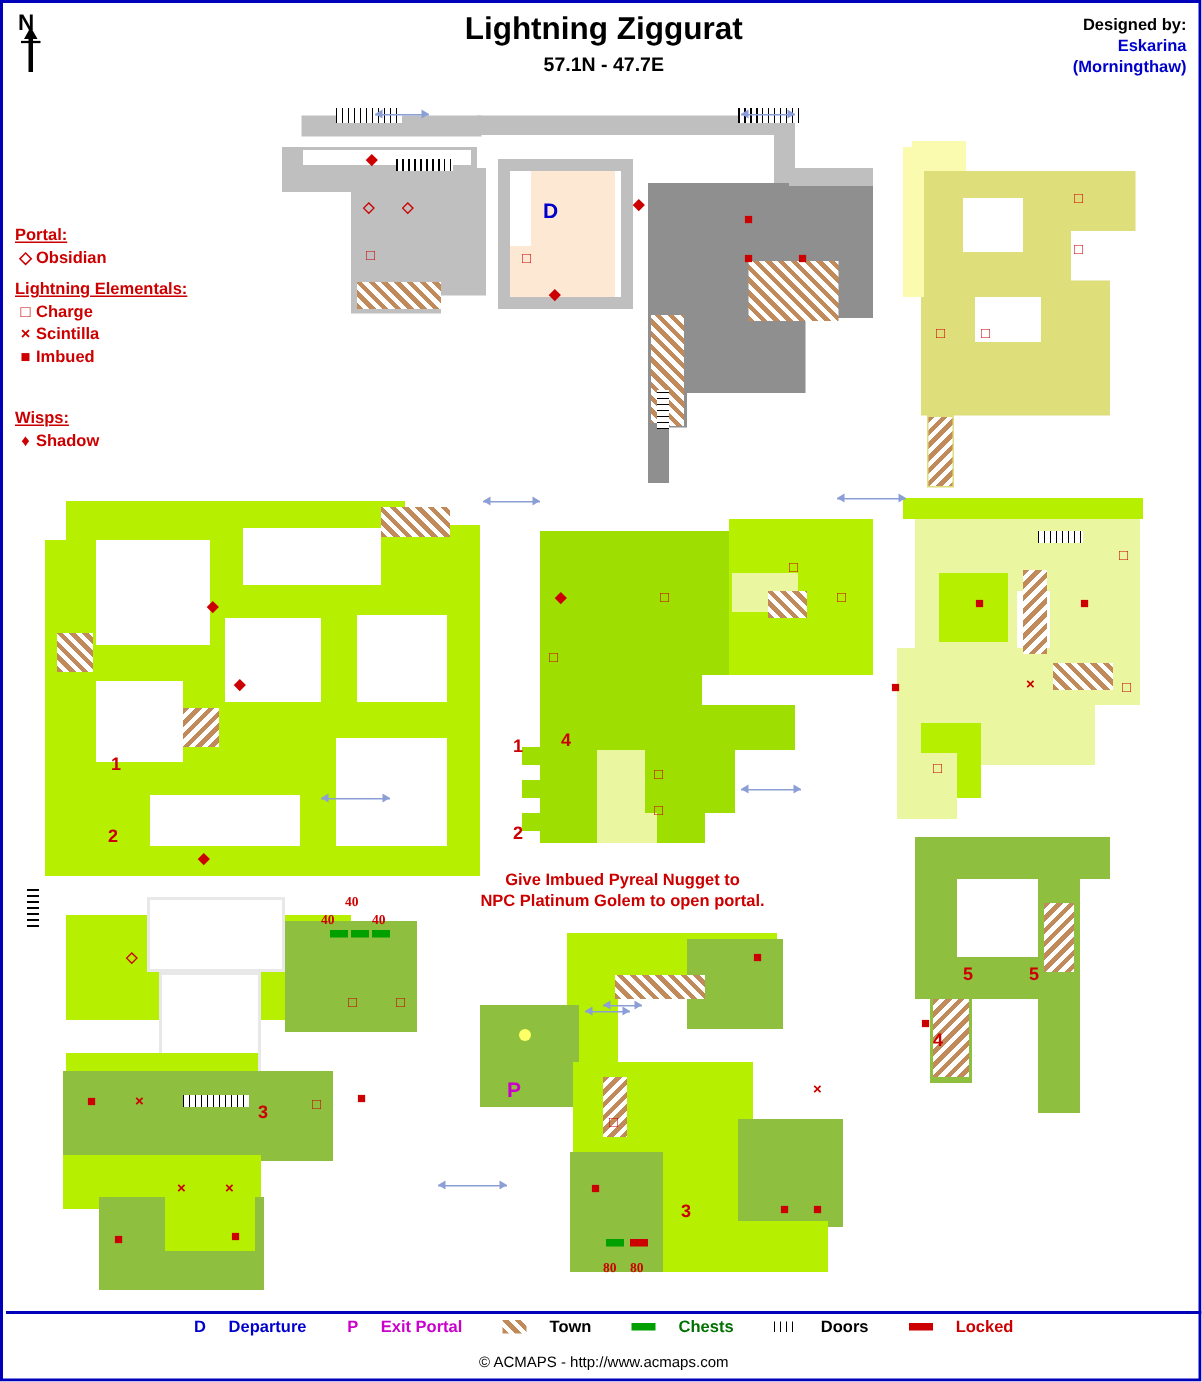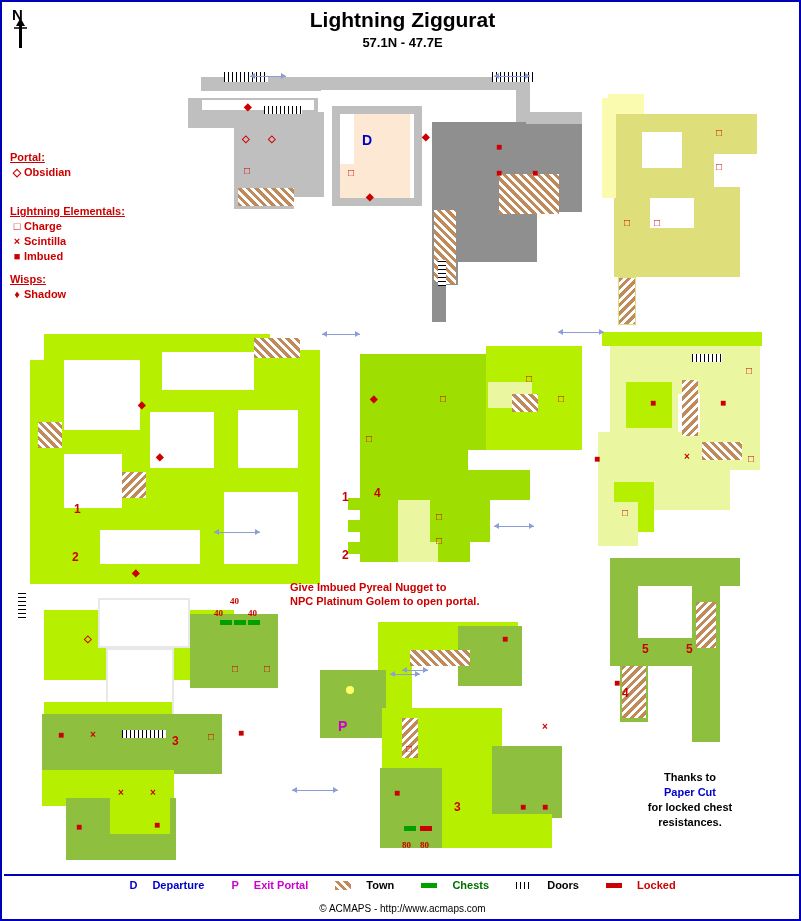--- a/index.html
+++ b/index.html
@@ -42,21 +42,21 @@
     color:#000; line-height:16px;
   }
   .info .v { color:#0000cc; }
 
   .legendblk { position:absolute; left:8px; font-size:11px; line-height:15px; }
   .legendblk .hdr { color:#cc0000; font-weight:bold; text-decoration:underline; }
   .legendblk .row { color:#cc0000; font-weight:bold; white-space:nowrap; }
   .legendblk .row .g { display:inline-block; width:14px; text-align:center; }
 
   #golems { top:148px; }
-  #elems  { top:202px; }
+  #elems  { top:184px; }
   #wisps  { top:270px; }
 
   
   .rm { position:absolute; }
   .g-lt { background:#bfbfbf; }      
   .g-dk { background:#8f8f8f; }      
   .g-tan{ background:#fde8d4; }      
   .y-lt { background:#fbfbb0; }      
   .y-md { background:#dede7a; }      
   .gr-br{ background:#b6f000; }      
@@ -99,21 +99,21 @@
   .m-x    { color:#cc0000; }
   .m-dia  { color:#cc0000; }
 
   .numlbl { position:absolute; color:#cc0000; font-weight:bold; font-size:12px; }
   .lbl-D  { position:absolute; color:#0000cc; font-weight:bold; font-size:14px; }
   .lbl-P  { position:absolute; color:#cc00cc; font-weight:bold; font-size:14px; }
   .tinynum{ position:absolute; color:#cc0000; font-weight:bold; font-size:9px;font-family:Liberation Serif, serif; }
 
   .note-red {
     position:absolute; color:#cc0000; font-weight:bold; font-size:11px;
-    line-height:14px; text-align:left;
+    line-height:14px; text-align:center;
   }
   .note-pink {
     position:absolute; color:#cc44cc; font-weight:bold; font-size:10px;
     line-height:13px;
   }
   .thanks {
     position:absolute; text-align:center; font-size:11px; font-weight:bold;
     color:#000; line-height:15px; width:160px;
   }
   .thanks .pc { color:#0000cc; }
@@ -146,20 +146,25 @@
   <svg class="compass" viewBox="0 0 34 44">
     <text x="2" y="14" font-family="Liberation Sans" font-size="15" font-weight="bold" fill="#000">N</text>
     <polygon points="12,16 12,42 9,42 9,16" fill="#000"></polygon>
     <polygon points="10.5,12 6,20 15,20" fill="#000"></polygon>
     <line x1="4" y1="22" x2="17" y2="22" stroke="#000" stroke-width="1.5"></line>
   </svg>
 
   <div class="title">Lightning Ziggurat</div>
   <div class="subtitle">57.1N - 47.7E</div>
 
+  <div class="designed">
+    <div>Designed by:</div>
+    <div class="name">Eskarina</div>
+    <div class="alt">(Morningthaw)</div>
+  </div>
 
 
   <div class="legendblk" id="golems">
     <div class="hdr">Portal:</div>
     <div class="row">
       <span class="g">◇</span><span>Obsidian</span>
     </div>
   </div>
 
   <div class="legendblk" id="elems">
@@ -379,26 +384,20 @@
   <div class="marker m-sq" style="left:500px; top:632px;">■</div>
   <div class="marker m-sq" style="left:404px; top:742px;">□</div>
   <div class="marker m-x" style="left:540px; top:720px;">×</div>
   <div class="marker m-sq" style="left:392px; top:786px;">■</div>
   <div class="marker m-sq" style="left:518px; top:800px;">■</div>
   <div class="marker m-sq" style="left:540px; top:800px;">■</div>
 
   <div class="note-red" style="left:288px; top:578px; width:250px; white-space:pre-line;">Give Imbued Pyreal Nugget to
 NPC Platinum Golem to open portal.</div>
 
-  <div class="thanks" style="left:608px; top:768px;">
-    <div>Thanks to</div>
-    <div class="pc">Paper Cut</div>
-    <div>for locked chest</div>
-    <div>resistances.</div>
-  </div>
 
   <div class="footsep"></div>
   <div class="footer">
     <span><span class="f-D">D</span> <span class="f-D">Departure</span></span>
     <span><span class="f-P">P</span> <span class="f-P">Exit Portal</span></span>
     <span><span class="f-ramp-ic"></span> <span>Town</span></span>
     <span><span class="f-chest-ic"></span> <span style="color:#007000">Chests</span></span>
     <span><span class="f-door-ic"></span> <span>Doors</span></span>
     <span><span class="f-lock-ic"></span> <span style="color:#cc0000">Locked</span></span>
   </div>

